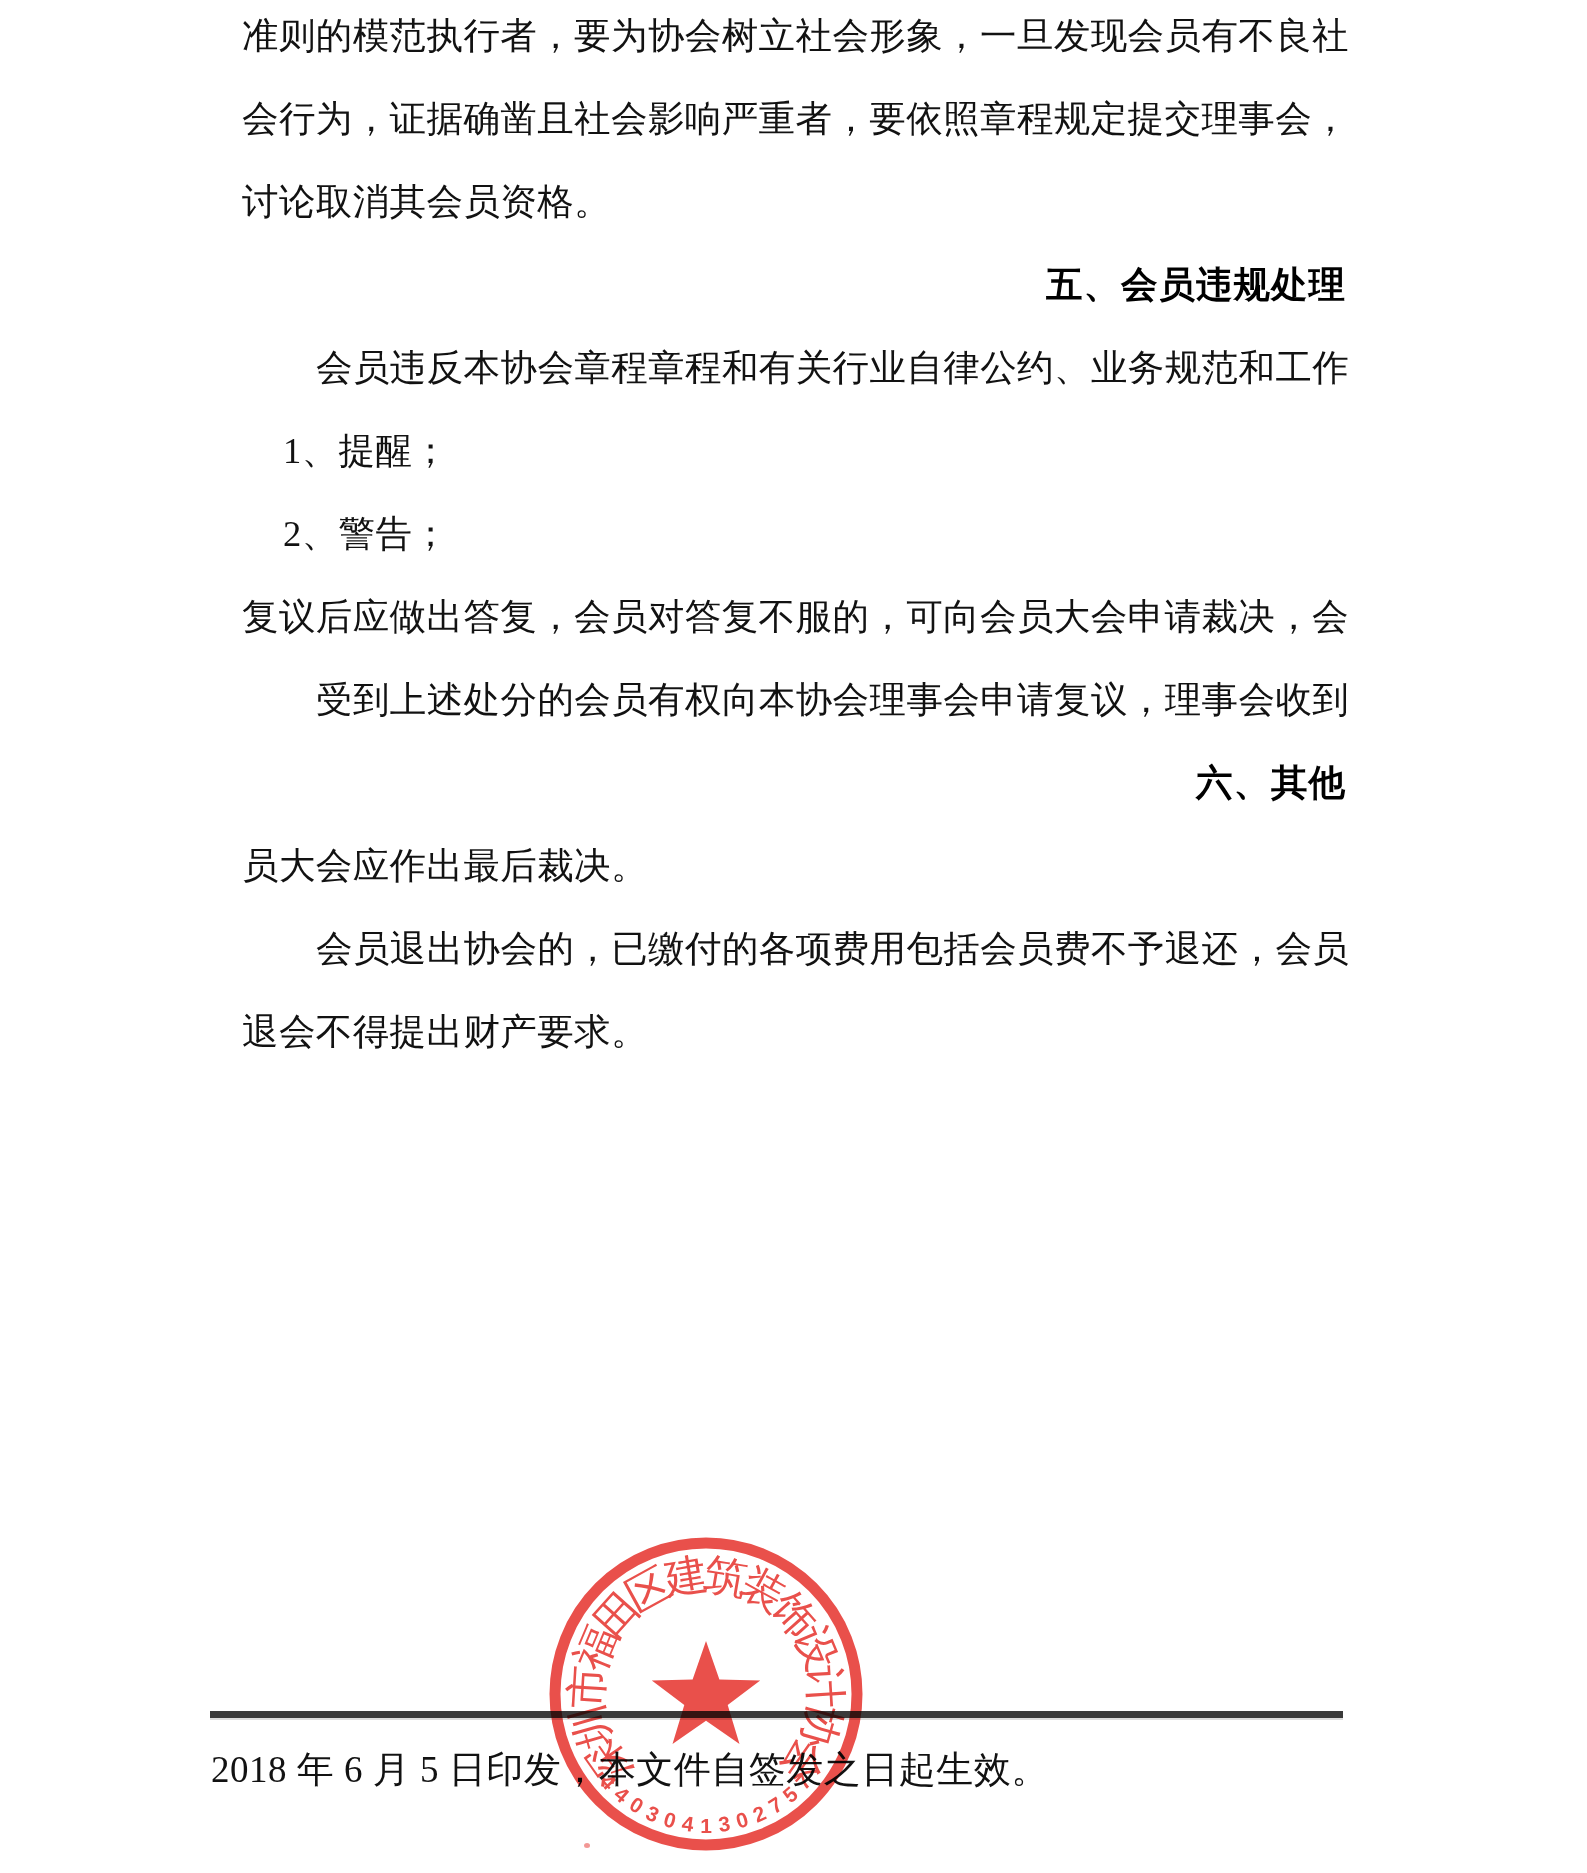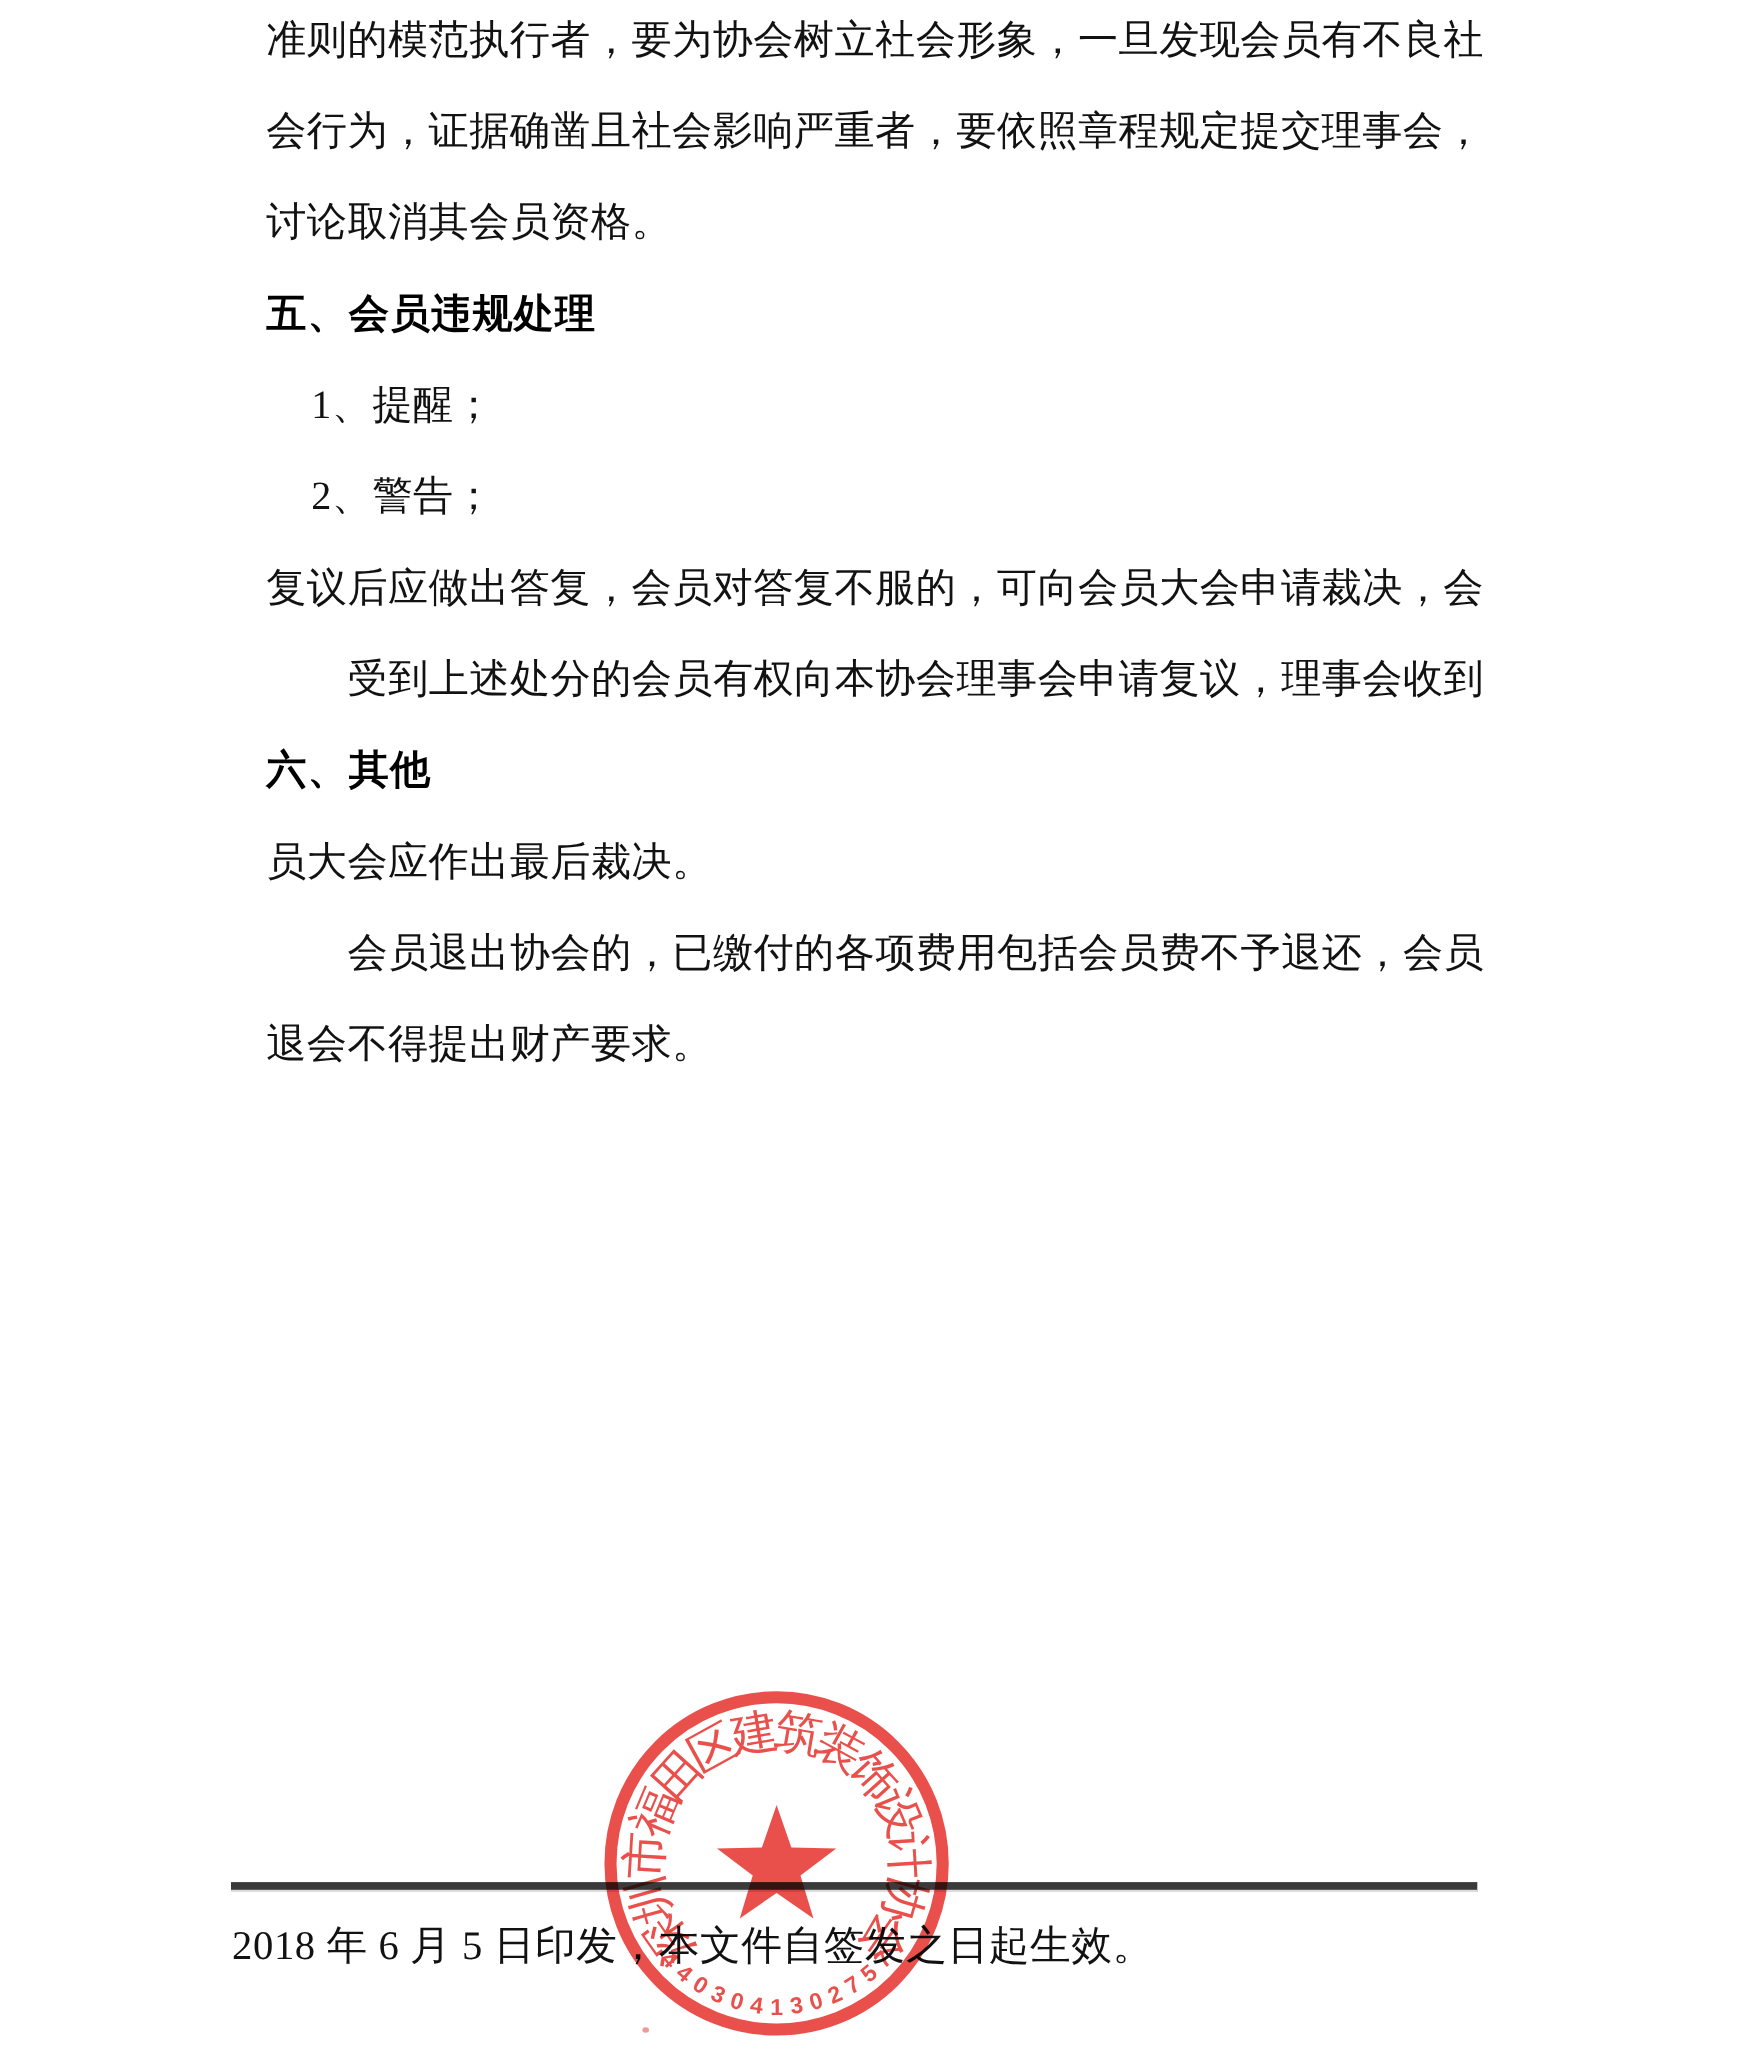--- a/index.html
+++ b/index.html
@@ -27,20 +27,21 @@
     line-height: 83px;
     letter-spacing: 0.4px;
     white-space: nowrap;
     color: #121212;
   }
   .line.heading {
     font-family: "Liberation Sans", "DejaVu Sans", sans-serif;
     font-weight: 700;
     letter-spacing: 1px;
     color: #000000;
+    text-align: right;
   }
   .line.body-indent {
     text-indent: 74px;
   }
   .line.list {
     padding-left: 41px;
   }
   .footer-rule {
     position: absolute;
     left: 210px;
@@ -84,20 +85,21 @@
 </head>
 <body>
 
 <div class="page">
 
   <div class="text-block" id="text-block">
       <div class="line body">准则的模范执行者，要为协会树立社会形象，一旦发现会员有不良社</div>
       <div class="line body">会行为，证据确凿且社会影响严重者，要依照章程规定提交理事会，</div>
       <div class="line body">讨论取消其会员资格。</div>
       <div class="line heading">五、会员违规处理</div>
+      <div class="line body-indent">会员违反本协会章程章程和有关行业自律公约、业务规范和工作</div>
       <div class="line list">1、提醒；</div>
       <div class="line list">2、警告；</div>
       <div class="line body">复议后应做出答复，会员对答复不服的，可向会员大会申请裁决，会</div>
       <div class="line body-indent">受到上述处分的会员有权向本协会理事会申请复议，理事会收到</div>
       <div class="line heading">六、其他</div>
       <div class="line body">员大会应作出最后裁决。</div>
       <div class="line body-indent">会员退出协会的，已缴付的各项费用包括会员费不予退还，会员</div>
       <div class="line body">退会不得提出财产要求。</div>
     </div>
 

